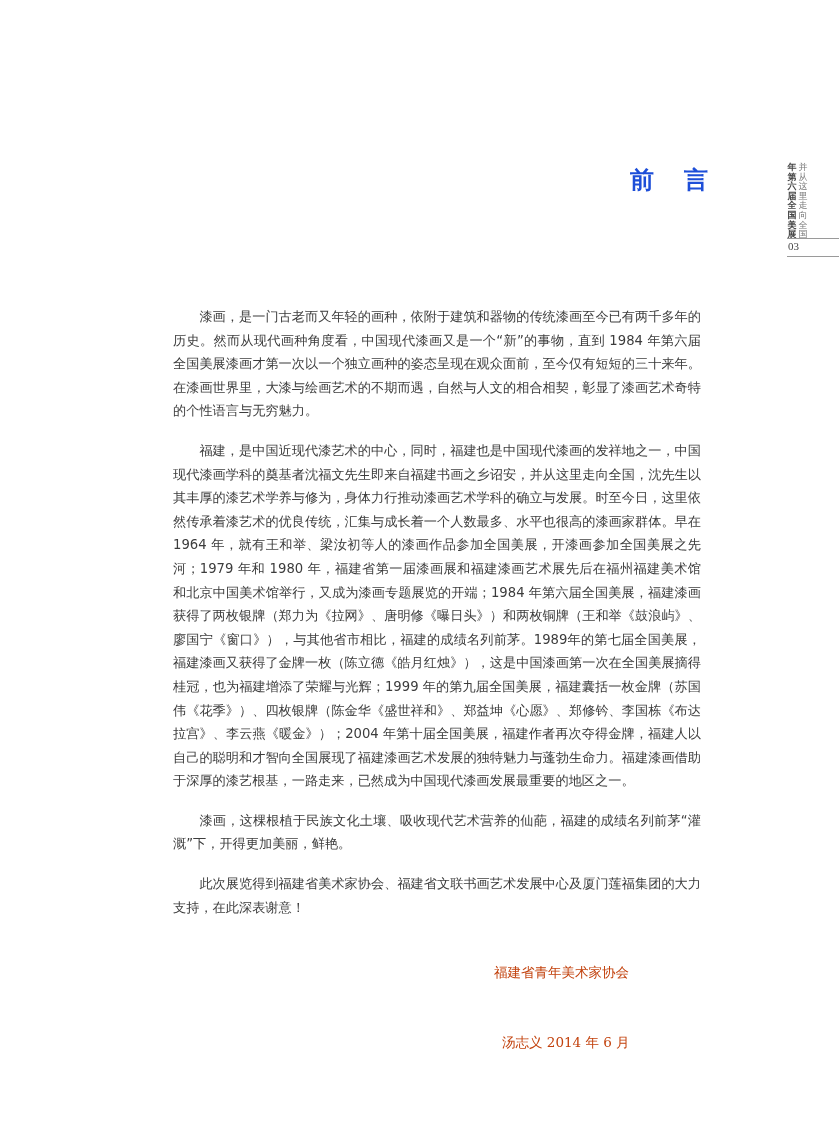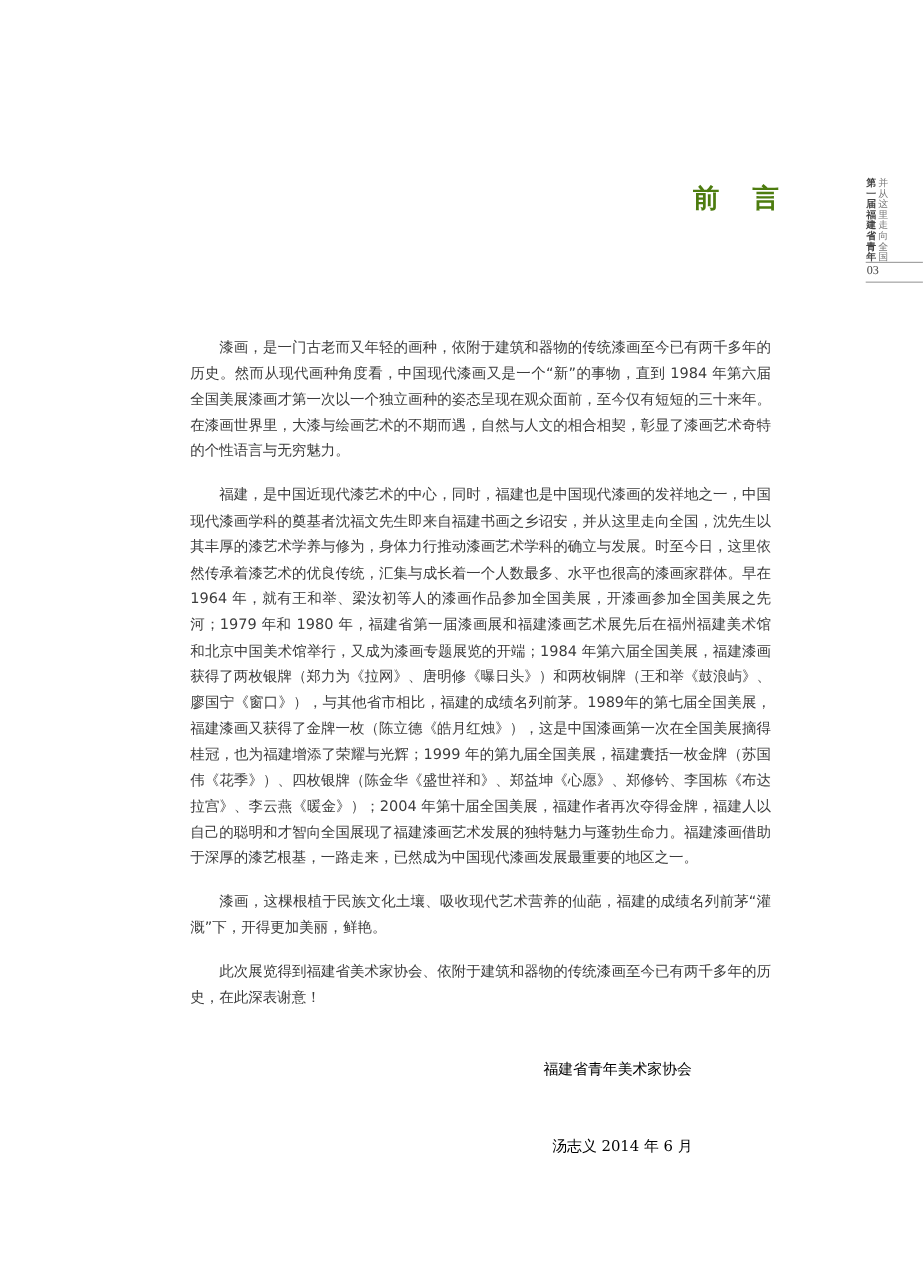--- a/index.html
+++ b/index.html
@@ -14,21 +14,21 @@
       overflow: hidden;
       font-family: "DejaVu Sans", "Liberation Sans", sans-serif;
       color: #3a3a3a;
     }
     .page-title {
       position: absolute;
       left: 630px;
       top: 164px;
       font-size: 24px;
       font-weight: bold;
-      color: #4d7c0f;
+      color: #1d4ed8;
       letter-spacing: 0;
       white-space: nowrap;
     }
     .page-title span { display: inline-block; }
     .page-title .gap { width: 30px; }
 
     .side-header {
       position: absolute;
       left: 787px;
       top: 163px;
@@ -81,43 +81,43 @@
       text-indent: 2em;
     }
 
     .signature {
       position: absolute;
       left: 494px;
       top: 960px;
       font-family: "DejaVu Serif", "Liberation Serif", serif;
       font-size: 13.5px;
       line-height: 24px;
-      color: #000000;
+      color: #c2410c;
     }
     .signature div { white-space: nowrap; }
     .signature .date { padding-left: 8px; margin-top: 46px; }
   </style>
 </head>
 <body>
 
 <div class="page-title">
   <span>前</span><span class="gap"></span><span>言</span>
 </div>
 
 <div class="side-header">
   <div class="vcol series">并从这里走向全国</div>
-  <div class="vcol collection">第一届福建省青年</div>
+  <div class="vcol collection">年第六届全国美展</div>
 </div>
 <div class="side-rule top"></div>
 <div class="page-number">03</div>
 <div class="side-rule bottom"></div>
 
 <div class="body-text">
   <p>漆画，是一门古老而又年轻的画种，依附于建筑和器物的传统漆画至今已有两千多年的历史。然而从现代画种角度看，中国现代漆画又是一个“新”的事物，直到 1984 年第六届全国美展漆画才第一次以一个独立画种的姿态呈现在观众面前，至今仅有短短的三十来年。在漆画世界里，大漆与绘画艺术的不期而遇，自然与人文的相合相契，彰显了漆画艺术奇特的个性语言与无穷魅力。</p>
   <p>福建，是中国近现代漆艺术的中心，同时，福建也是中国现代漆画的发祥地之一，中国现代漆画学科的奠基者沈福文先生即来自福建书画之乡诏安，并从这里走向全国，沈先生以其丰厚的漆艺术学养与修为，身体力行推动漆画艺术学科的确立与发展。时至今日，这里依然传承着漆艺术的优良传统，汇集与成长着一个人数最多、水平也很高的漆画家群体。早在 1964 年，就有王和举、梁汝初等人的漆画作品参加全国美展，开漆画参加全国美展之先河；1979 年和 1980 年，福建省第一届漆画展和福建漆画艺术展先后在福州福建美术馆和北京中国美术馆举行，又成为漆画专题展览的开端；1984 年第六届全国美展，福建漆画获得了两枚银牌（郑力为《拉网》、唐明修《曝日头》）和两枚铜牌（王和举《鼓浪屿》、廖国宁《窗口》），与其他省市相比，福建的成绩名列前茅。1989年的第七届全国美展，福建漆画又获得了金牌一枚（陈立德《皓月红烛》），这是中国漆画第一次在全国美展摘得桂冠，也为福建增添了荣耀与光辉；1999 年的第九届全国美展，福建囊括一枚金牌（苏国伟《花季》）、四枚银牌（陈金华《盛世祥和》、郑益坤《心愿》、郑修钤、李国栋《布达拉宫》、李云燕《暖金》）；2004 年第十届全国美展，福建作者再次夺得金牌，福建人以自己的聪明和才智向全国展现了福建漆画艺术发展的独特魅力与蓬勃生命力。福建漆画借助于深厚的漆艺根基，一路走来，已然成为中国现代漆画发展最重要的地区之一。</p>
   <p>漆画，这棵根植于民族文化土壤、吸收现代艺术营养的仙葩，福建的成绩名列前茅“灌溉”下，开得更加美丽，鲜艳。</p>
-  <p>此次展览得到福建省美术家协会、依附于建筑和器物的传统漆画至今已有两千多年的历史，在此深表谢意！</p>
+  <p>此次展览得到福建省美术家协会、福建省文联书画艺术发展中心及厦门莲福集团的大力支持，在此深表谢意！</p>
 </div>
 
 <div class="signature">
   <div>福建省青年美术家协会</div>
   <div class="date">汤志义  2014 年 6 月</div>
 </div>
 
 </body></html>

